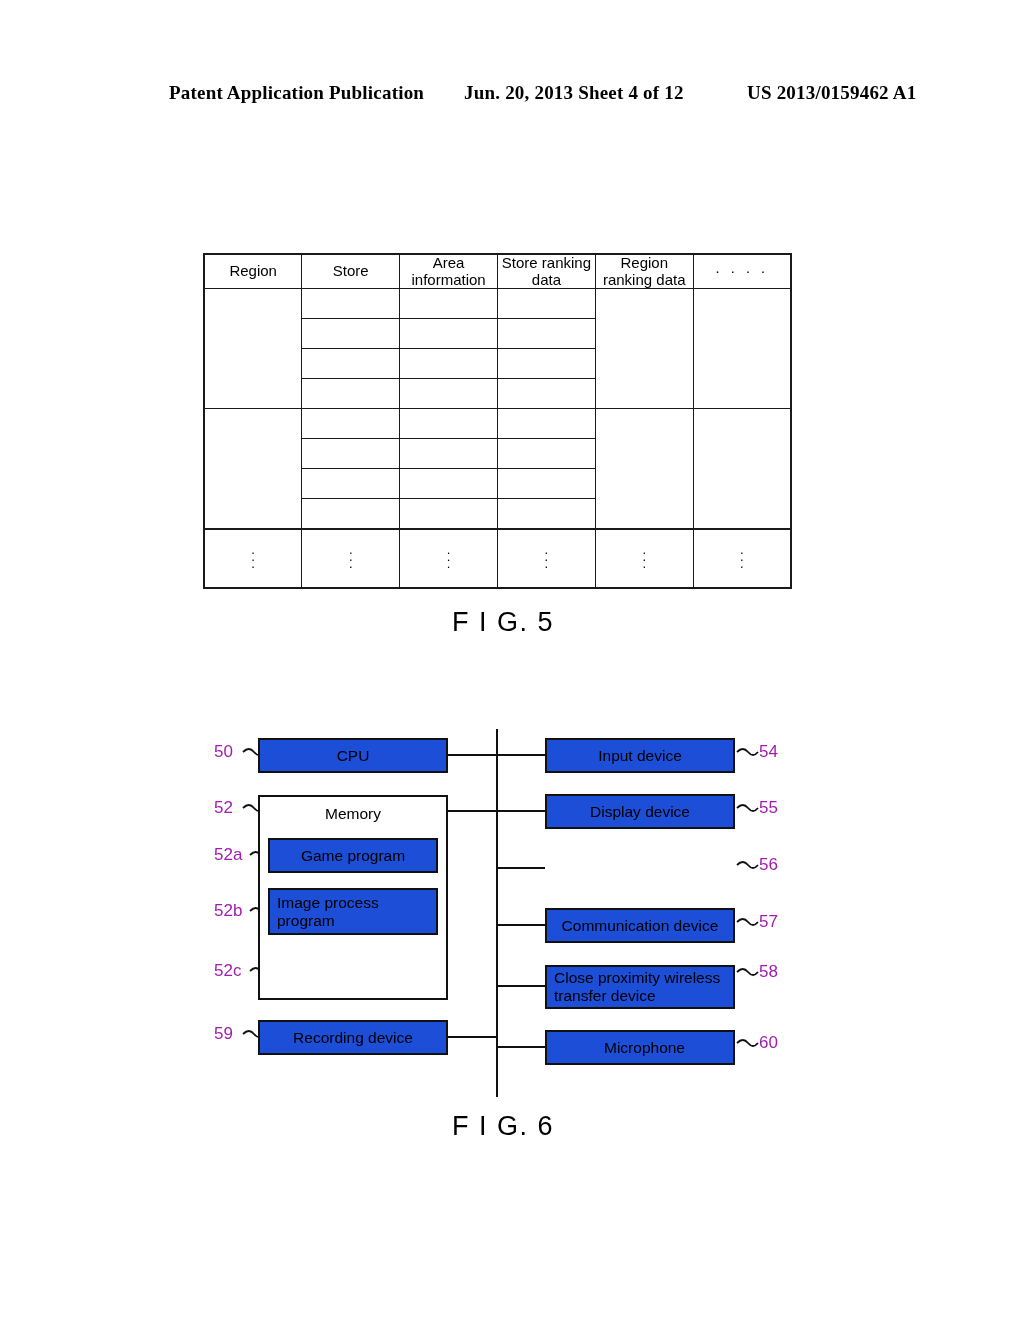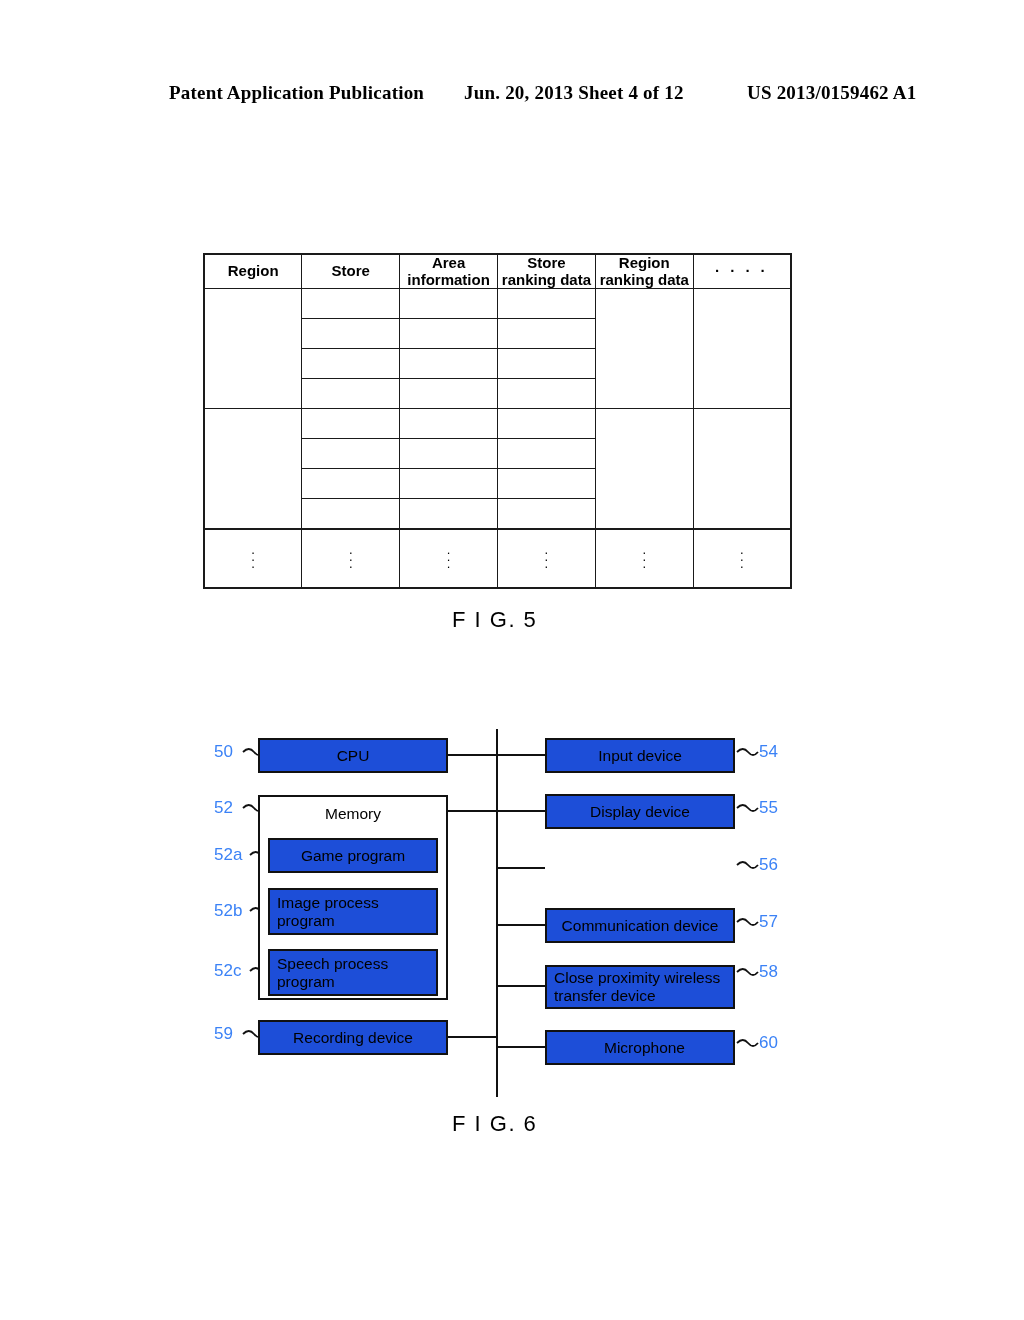--- a/index.html
+++ b/index.html
@@ -53,36 +53,36 @@
     padding: 0 3px;
     font-family: "Liberation Sans", sans-serif;
     line-height: 1.1;
     color: #000;
   }
   #fig5-table tr.hdr-row td { height: 33px; }
   #fig5-table tr.body-row td { height: 29px; }
   #fig5-table tr.dots-row td { height: 57px; }
   #fig5-table .outer-l { border-left-width: 2px; }
   #fig5-table .outer-r { border-right-width: 2px; }
-  #fig5-table tr.hdr-row td { border-top-width: 2px; font-weight: bold; }
+  #fig5-table tr.hdr-row td { border-top-width: 2px; }
   #fig5-table tr.dots-row td { border-bottom-width: 2px; border-top-width: 2px;}
   #fig5-table .grp-start td { border-top-width: 1.6px; }
   .vdots {
     display: inline-block;
     line-height: 4px;
     font-size: 15px;
     letter-spacing: 0;
   }
   .vdots span { display: block; font-size: 13px; line-height: 7px; }
   .hdots { letter-spacing: 3px; font-size: 15px; }
 
   .fig-label {
     position: absolute;
     font-family: "Liberation Sans", sans-serif;
-    font-size: 22px;
+    font-size: 27px;
     letter-spacing: 1.5px;
     white-space: nowrap;
   }
   #fig5-label { left: 452px; top: 607px; }
   #fig6-label { left: 452px; top: 1111px; }
 
   
   #fig6-wrap {
     position: absolute;
     left: 0; top: 0;
@@ -122,21 +122,21 @@
     text-align: center;
     font-size: 15.5px;
     color: #000;
   }
 
   .refnum {
     position: absolute;
     font-size: 17px;
     font-family: "Liberation Sans", sans-serif;
     white-space: nowrap;
-    color: #3b82f6;
+    color: #a21caf;
   }
 
   svg.wire-layer {
     position: absolute;
     left: 0; top: 0;
     width: 1024px; height: 1320px;
   }
 </style>
 </head>
 <body>
@@ -270,23 +270,20 @@
   <div class="blk" style="left:268px; top:838px; width:170px; height:35px;">
     <span>Game program</span>
   </div>
   <div class="refnum" style="left:214px; top:845px;">52a</div>
 
   <div class="blk left-text" style="left:268px; top:888px; width:170px; height:47px;">
     <span>Image process program</span>
   </div>
   <div class="refnum" style="left:214px; top:901px;">52b</div>
 
-  <div class="blk left-text" style="left:268px; top:949px; width:170px; height:47px;">
-    <span>Speech process program</span>
-  </div>
   <div class="refnum" style="left:214px; top:961px;">52c</div>
 
   <div class="blk" style="left:258px; top:1020px; width:190px; height:35px;">
     <span>Recording device</span>
   </div>
   <div class="refnum" style="left:214px; top:1024px;">59</div>
 
   <div class="blk" style="left:545px; top:738px; width:190px; height:35px;">
     <span>Input device</span>
   </div>

